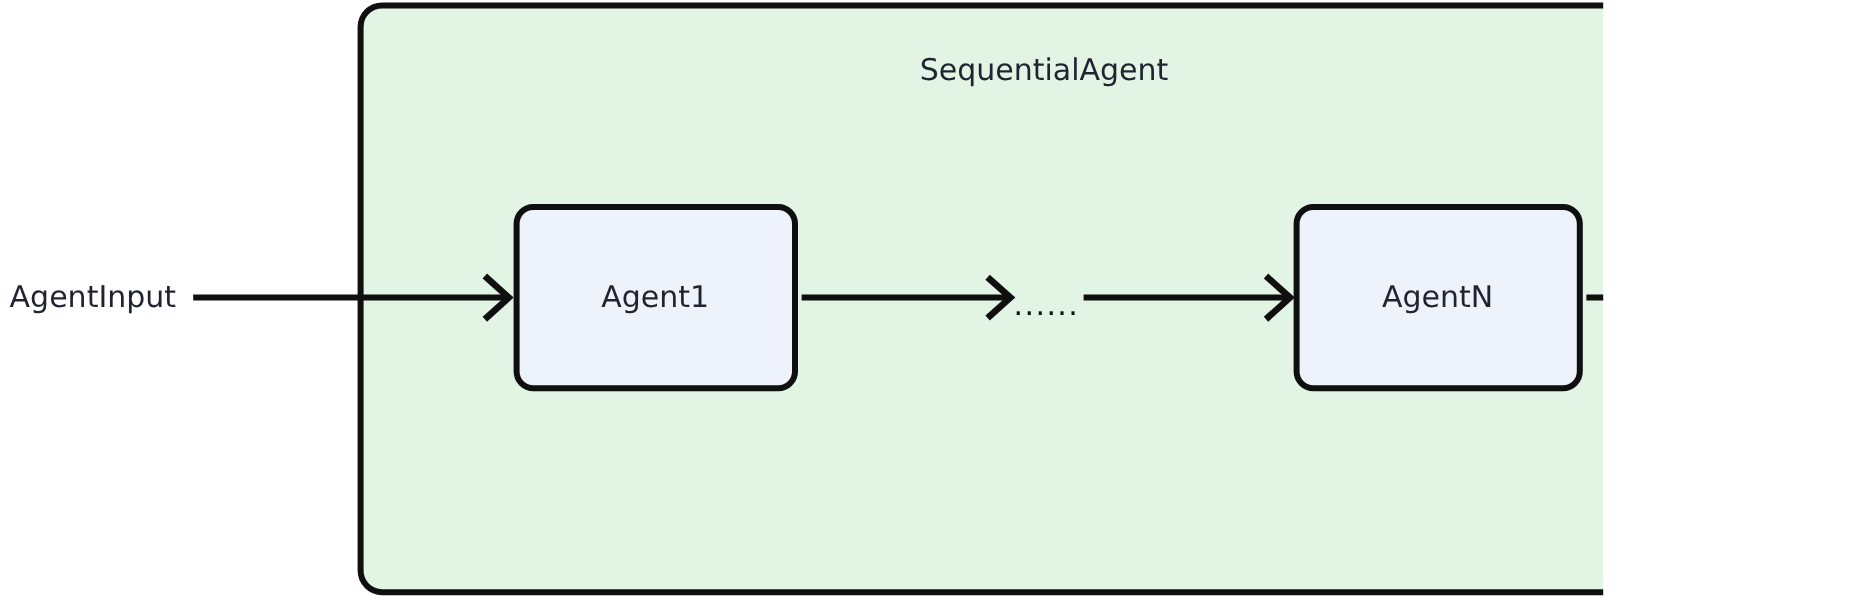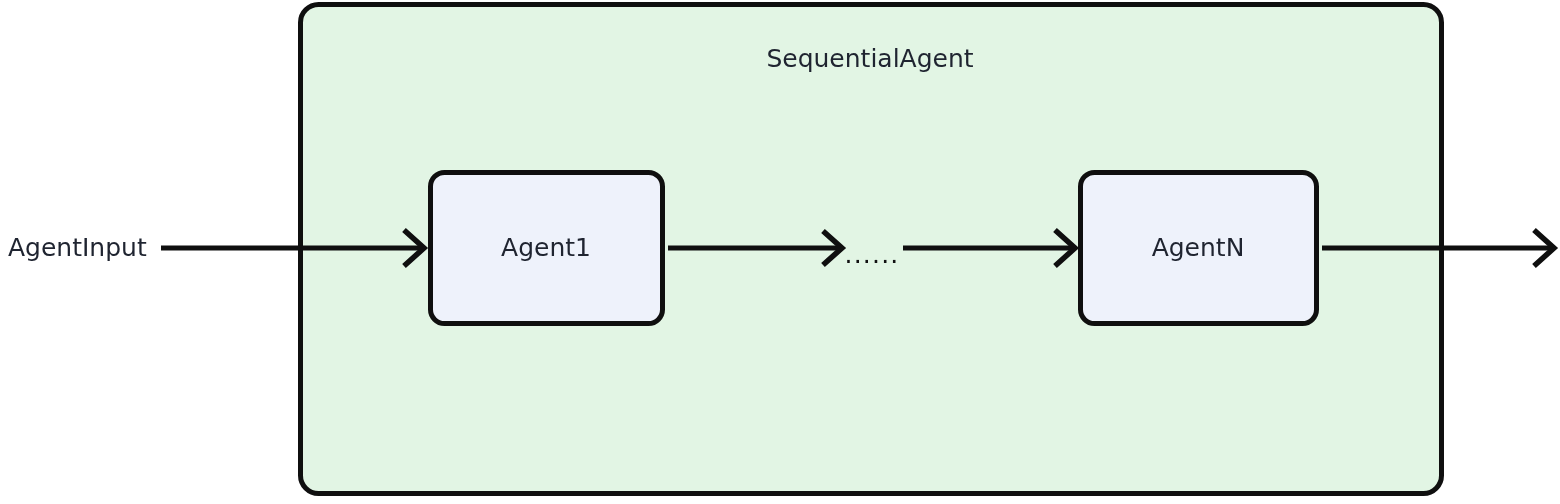--- a/index.html
+++ b/index.html
@@ -6,21 +6,21 @@
   html, body {
     margin: 0;
     padding: 0;
     background: #ffffff;
   }
   body {
     font-family: "DejaVu Sans", "Liberation Sans", sans-serif;
   }
   #stage {
     position: relative;
-    width: 1560px;
+    width: 1336px;
     height: 504px;
     background: #ffffff;
     overflow: hidden;
   }
   #diagram-svg {
     position: absolute;
     left: 0;
     top: 0;
     width: 1560px;
     height: 504px;

